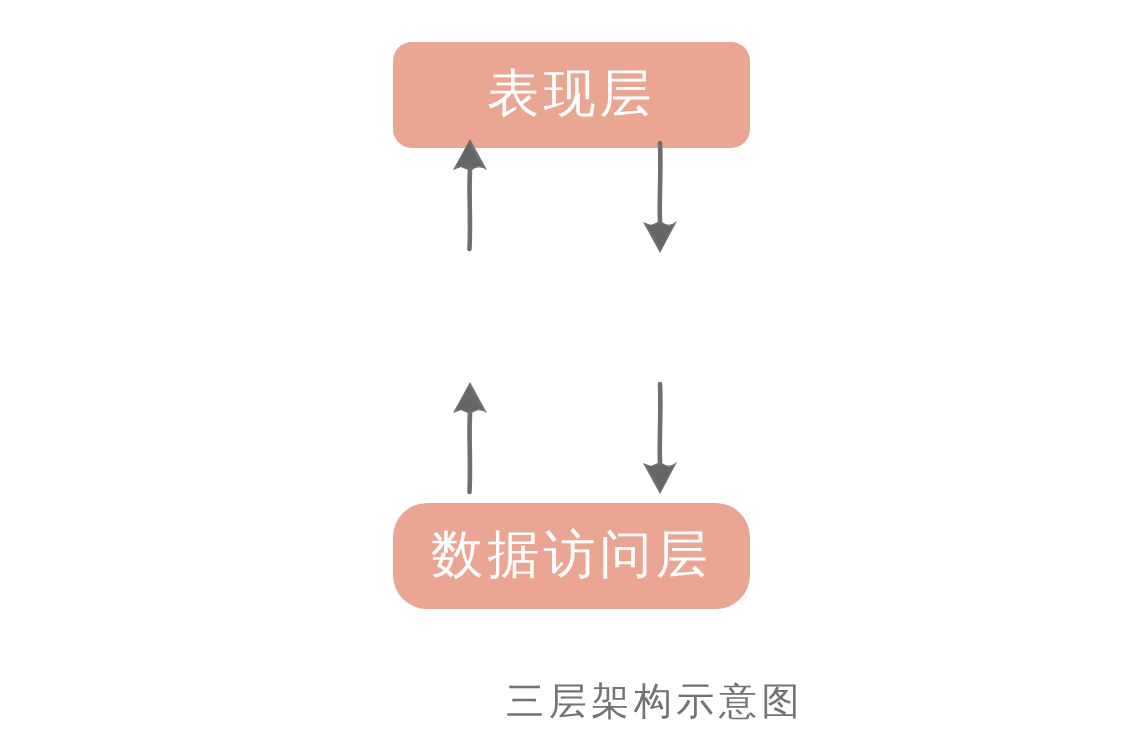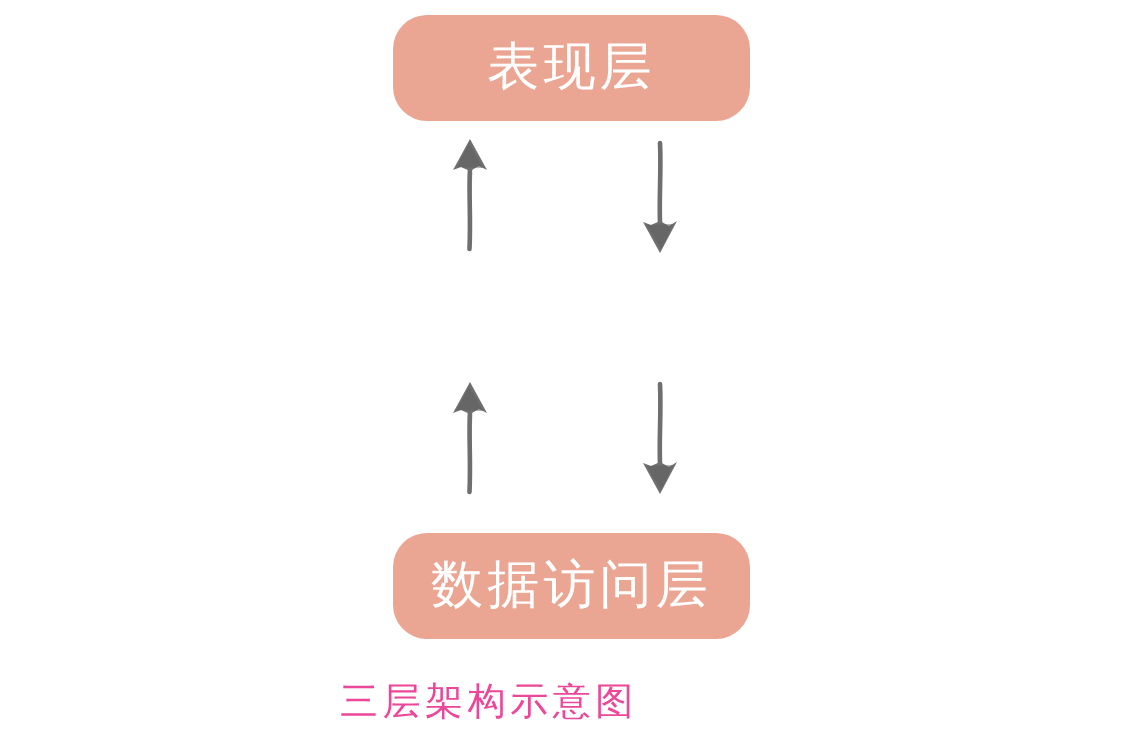--- a/index.html
+++ b/index.html
@@ -19,23 +19,23 @@
     position: absolute;
     left: 393px;
     width: 357px;
     height: 106px;
     background: #EBA593;
     border-radius: 34px;
     display: flex;
     align-items: center;
     justify-content: center;
   }
-  .box-presentation { top: 15px; }
+  .box-presentation { top: 42px; border-radius: 19px; }
   .box-logic        { top: 261px; }
-  .box-data         { top: 533px; }
+  .box-data         { top: 503px; }
   .layer-label {
     color: #ffffff;
     font-size: 52px;
     letter-spacing: 0.08em;
     font-weight: 500;
     line-height: 1;
     transform: translateY(-2px);
     user-select: none;
   }
   .arrow {
@@ -45,24 +45,24 @@
   }
   .arrow-up-1   { left: 448px; top: 137px; }
   .arrow-down-1 { left: 638px; top: 139px; }
   .arrow-up-2   { left: 448px; top: 380px; }
   .arrow-down-2 { left: 638px; top: 380px; }
   .caption {
     position: absolute;
     left: 340px;
     top: 676px;
     width: 464px;
-    text-align: left;
+    text-align: right;
     font-size: 38px;
     letter-spacing: 0.12em;
-    color: #ec4899;
+    color: #737373;
     font-weight: 500;
     user-select: none;
   }
 </style>
 </head>
 <body>
 
 <div class="stage">
 
   <div class="layer-box box-presentation">

